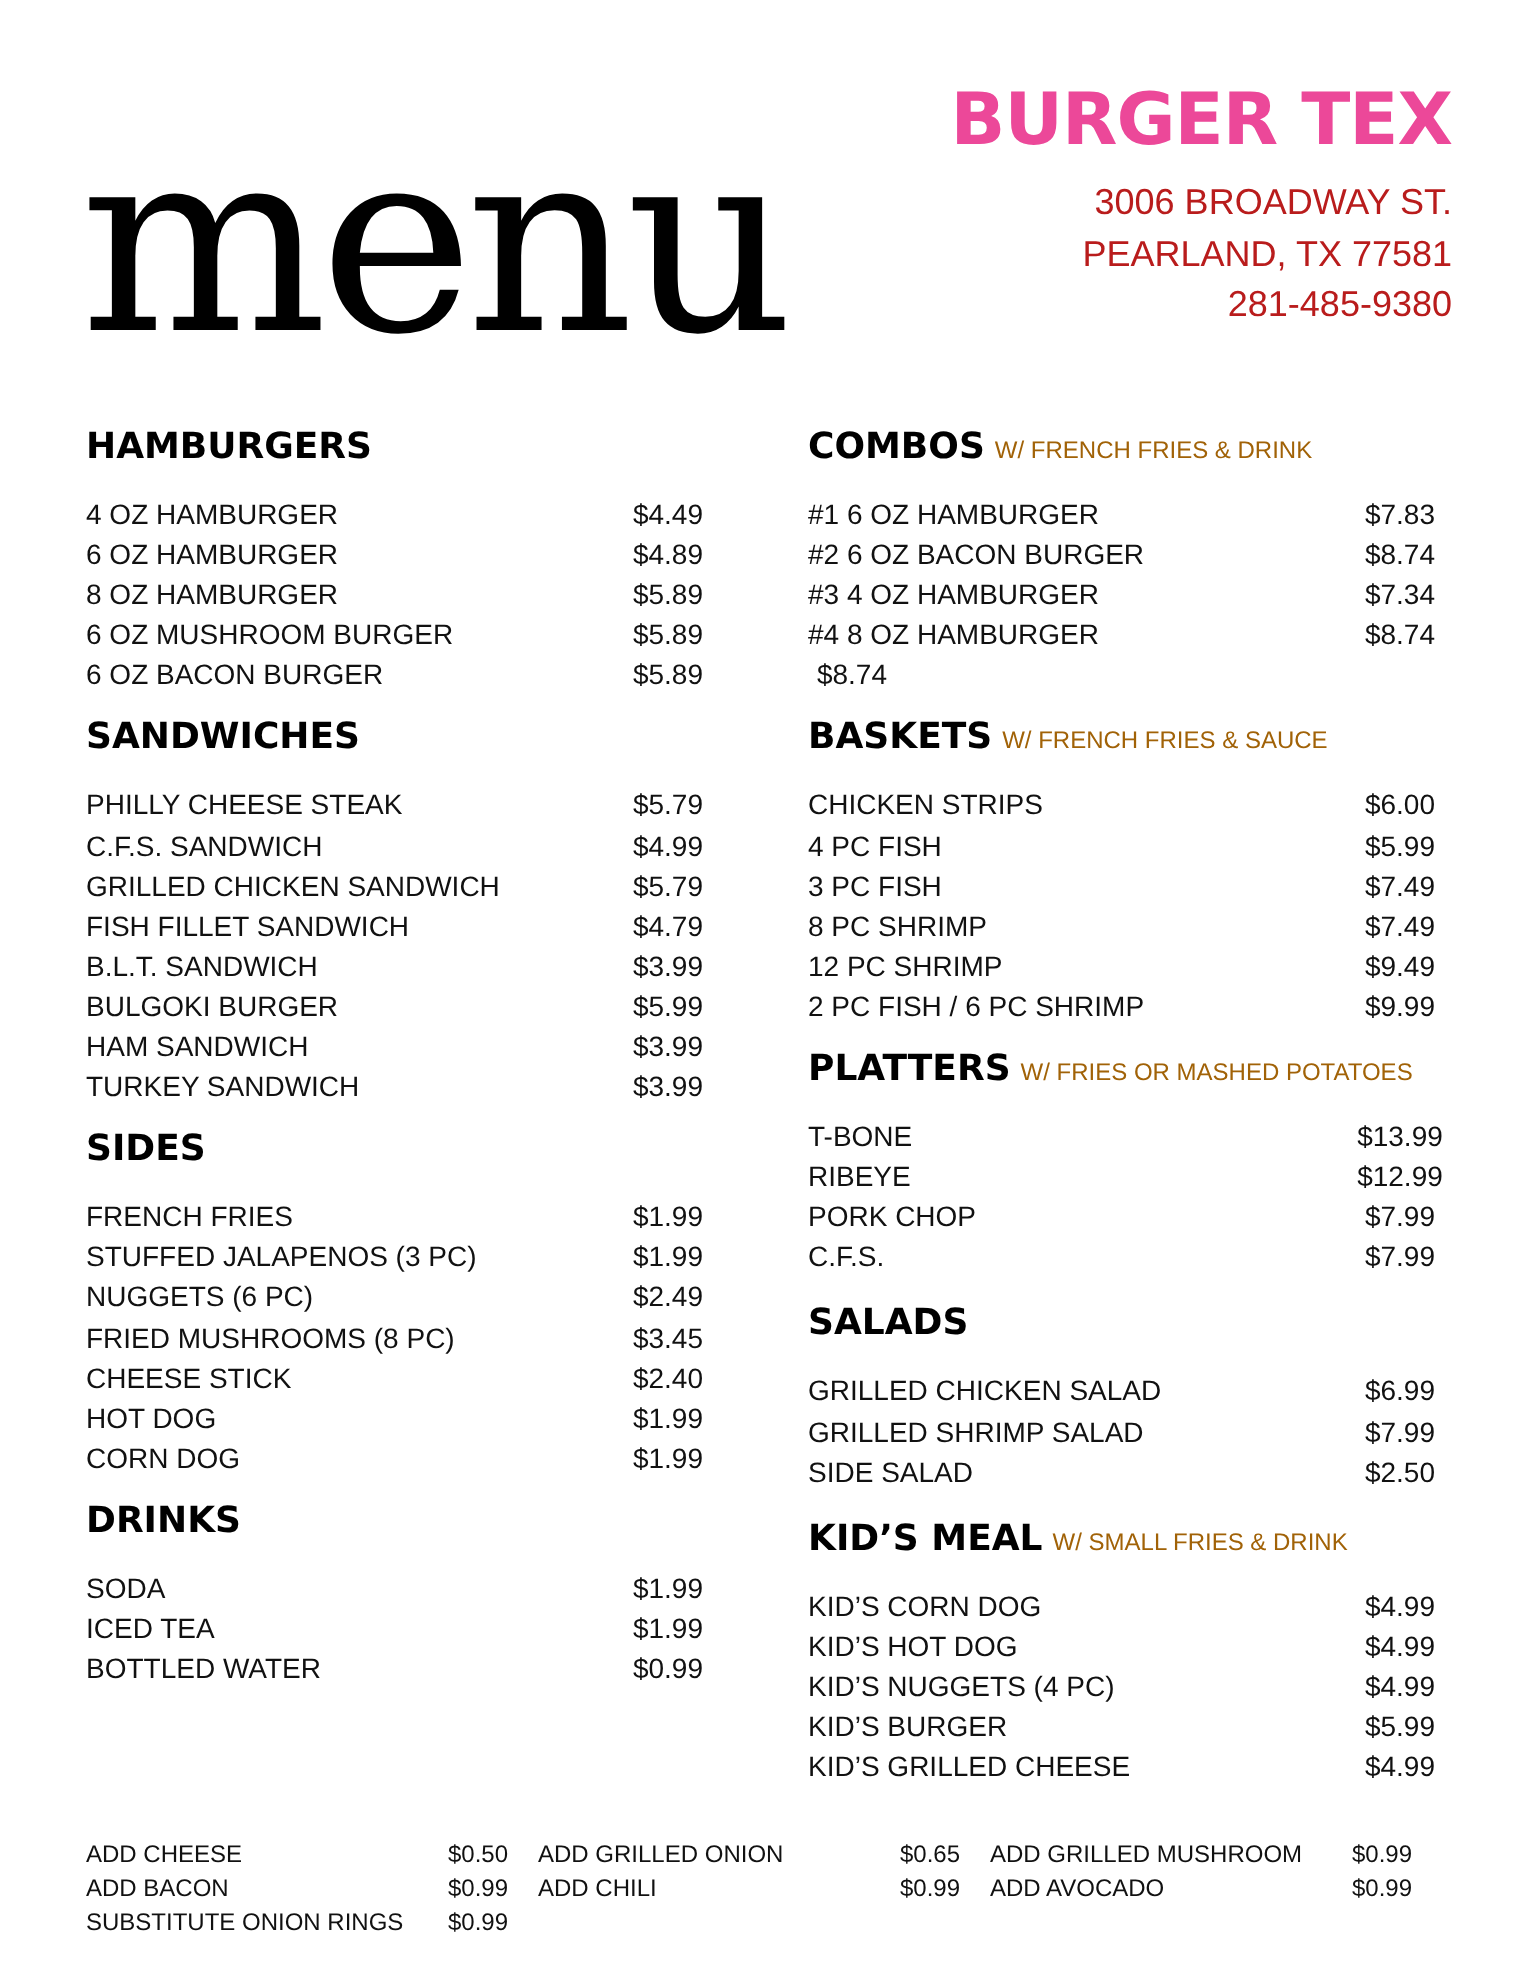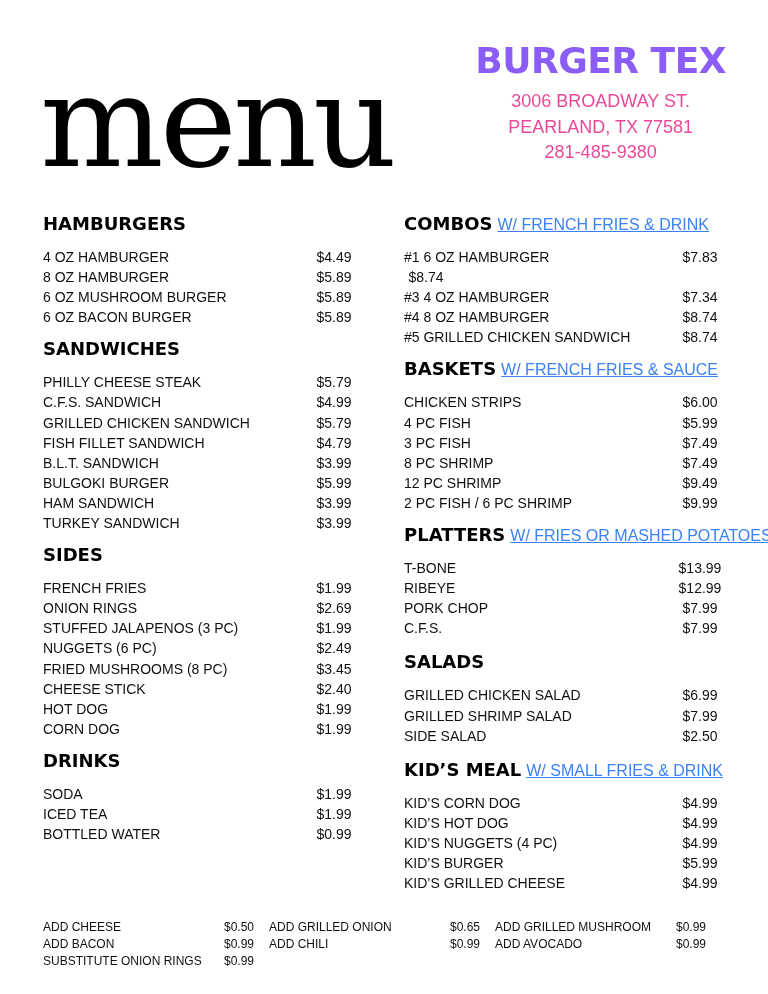--- a/index.html
+++ b/index.html
@@ -10,42 +10,42 @@
       position: absolute; left: 40px; top: 58px;
       font-family: "DejaVu Serif", "Liberation Serif", serif;
       font-size: 128px; line-height: 128px; letter-spacing: -4px;
       color: #000; transform: scaleX(1.02); transform-origin: left top;
     }
     .brand {
       position: absolute; right: 42px; top: 38px; text-align: right;
     }
     .brand-name {
       font-family: "DejaVu Sans", "Liberation Sans", sans-serif;
-      font-weight: bold; font-size: 36px; line-height: 46px; color: #8b5cf6;
+      font-weight: bold; font-size: 36px; line-height: 46px; color: #ec4899;
       letter-spacing: -0.5px;
     }
     .brand-line {
       font-family: "Liberation Sans", sans-serif;
-      font-size: 18px; line-height: 25.5px; color: #ec4899; text-align: center;
+      font-size: 18px; line-height: 25.5px; color: #b91c1c;
     }
     .brand-line.first { margin-top: 5px; }
 
     .col { position: absolute; top: 213px; }
     .col-left { left: 43px; width: 310px; }
     .col-right { left: 404px; width: 318px; }
 
     .section { margin-bottom: 11px; }
     .sec-head { display: flex; align-items: baseline; height: 27px; margin-bottom: 7px; }
     .sec-title {
       font-family: "DejaVu Sans", sans-serif; font-weight: bold; font-size: 18px;
       color: #000; white-space: nowrap;
     }
     .sec-sub {
-      font-family: "Liberation Sans", sans-serif; font-size: 16px; color: #3b82f6;
-      margin-left: 5px; white-space: nowrap; text-decoration: underline;
+      font-family: "Liberation Sans", sans-serif; font-size: 12px; color: #a16207;
+      margin-left: 5px; white-space: nowrap;
     }
     .item { display: flex; justify-content: space-between; height: 20.1px; line-height: 20.1px; font-size: 14px; }
     .item-name { white-space: nowrap; color: #111; }
     .item-price { white-space: nowrap; color: #111; width: 38px; text-align: center; }
     .col-right .item-price { width: 44px; }
 
     .addons {
       position: absolute; left: 43px; top: 919px; width: 680px;
       font-size: 12px; line-height: 16.8px; color: #111;
     }
@@ -72,20 +72,24 @@
 <div class="col col-left" id="col-left">
     <div class="section" style="margin-bottom: 11px;">
       <div class="sec-head">
         <span class="sec-title">HAMBURGERS</span>
       </div>
       <div class="item">
         <span class="item-name">4 OZ HAMBURGER</span>
         <span class="item-price">$4.49</span>
       </div>
       <div class="item">
+        <span class="item-name">6 OZ HAMBURGER</span>
+        <span class="item-price">$4.89</span>
+      </div>
+      <div class="item">
         <span class="item-name">8 OZ HAMBURGER</span>
         <span class="item-price">$5.89</span>
       </div>
       <div class="item">
         <span class="item-name">6 OZ MUSHROOM BURGER</span>
         <span class="item-price">$5.89</span>
       </div>
       <div class="item">
         <span class="item-name">6 OZ BACON BURGER</span>
         <span class="item-price">$5.89</span>
@@ -130,24 +134,20 @@
     </div>
     <div class="section" style="margin-bottom: 11px;">
       <div class="sec-head">
         <span class="sec-title">SIDES</span>
       </div>
       <div class="item">
         <span class="item-name">FRENCH FRIES</span>
         <span class="item-price">$1.99</span>
       </div>
       <div class="item">
-        <span class="item-name">ONION RINGS</span>
-        <span class="item-price">$2.69</span>
-      </div>
-      <div class="item">
         <span class="item-name">STUFFED JALAPENOS (3 PC)</span>
         <span class="item-price">$1.99</span>
       </div>
       <div class="item">
         <span class="item-name">NUGGETS (6 PC)</span>
         <span class="item-price">$2.49</span>
       </div>
       <div class="item">
         <span class="item-name">FRIED MUSHROOMS (8 PC)</span>
         <span class="item-price">$3.45</span>
@@ -187,32 +187,32 @@
     <div class="section" style="margin-bottom: 11px;">
       <div class="sec-head">
         <span class="sec-title">COMBOS</span>
         <span class="sec-sub">W/ FRENCH FRIES &amp; DRINK</span>
       </div>
       <div class="item">
         <span class="item-name">#1 6 OZ HAMBURGER</span>
         <span class="item-price">$7.83</span>
       </div>
       <div class="item">
+        <span class="item-name">#2 6 OZ BACON BURGER</span>
         <span class="item-price">$8.74</span>
       </div>
       <div class="item">
         <span class="item-name">#3 4 OZ HAMBURGER</span>
         <span class="item-price">$7.34</span>
       </div>
       <div class="item">
         <span class="item-name">#4 8 OZ HAMBURGER</span>
         <span class="item-price">$8.74</span>
       </div>
       <div class="item">
-        <span class="item-name">#5 GRILLED CHICKEN SANDWICH</span>
         <span class="item-price">$8.74</span>
       </div>
     </div>
     <div class="section" style="margin-bottom: 11px;">
       <div class="sec-head">
         <span class="sec-title">BASKETS</span>
         <span class="sec-sub">W/ FRENCH FRIES &amp; SAUCE</span>
       </div>
       <div class="item">
         <span class="item-name">CHICKEN STRIPS</span>

